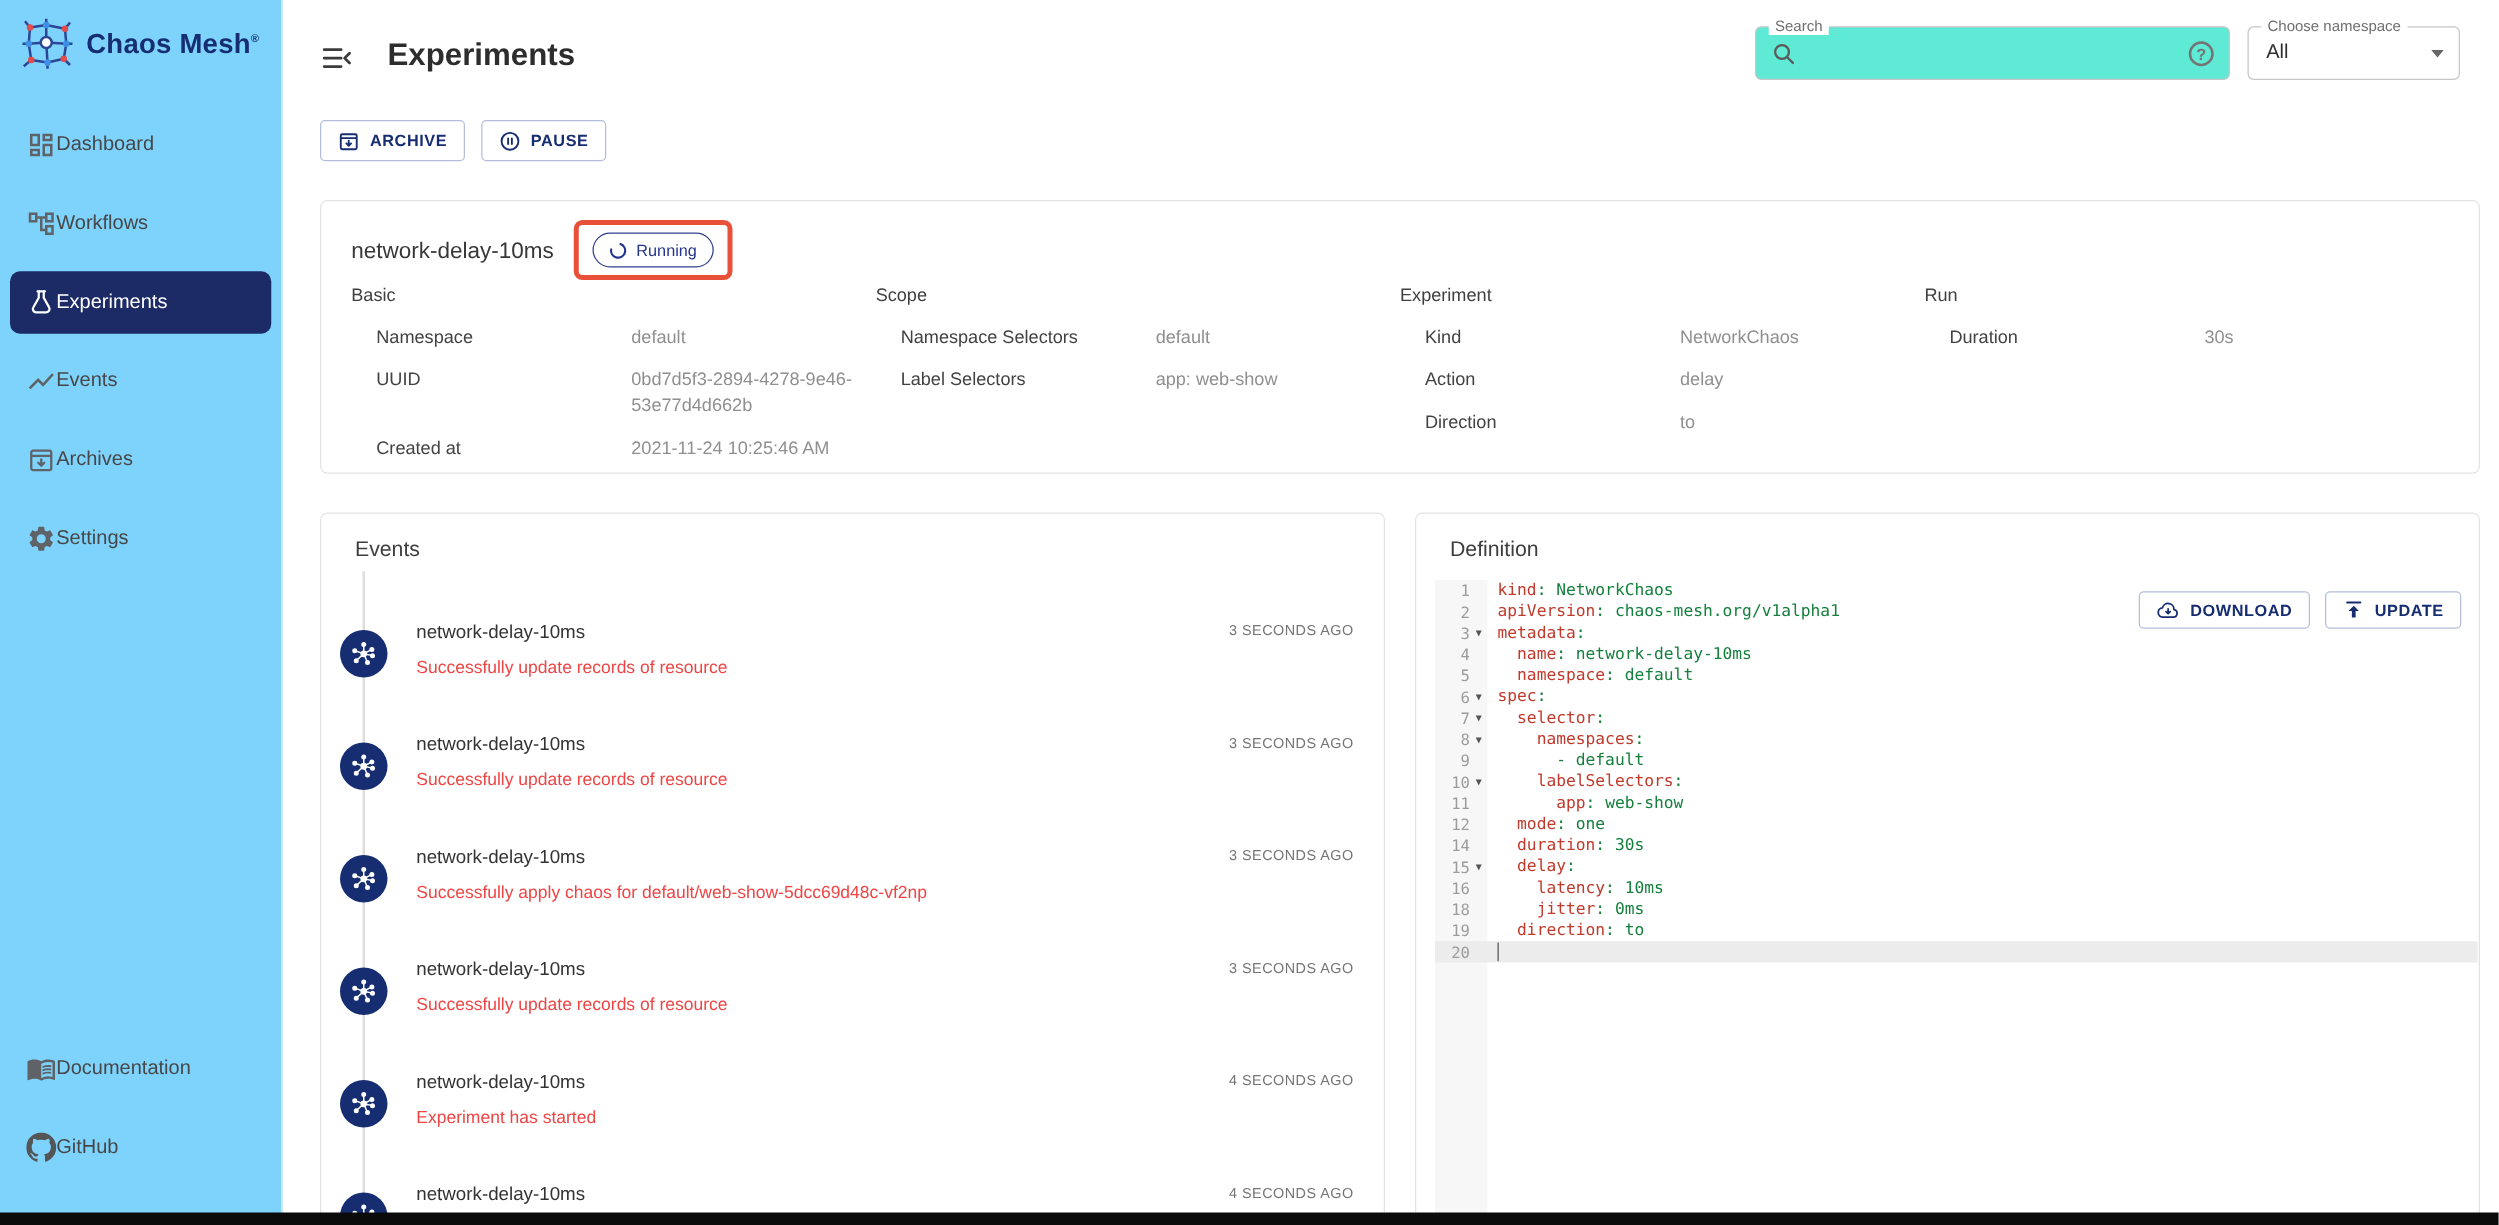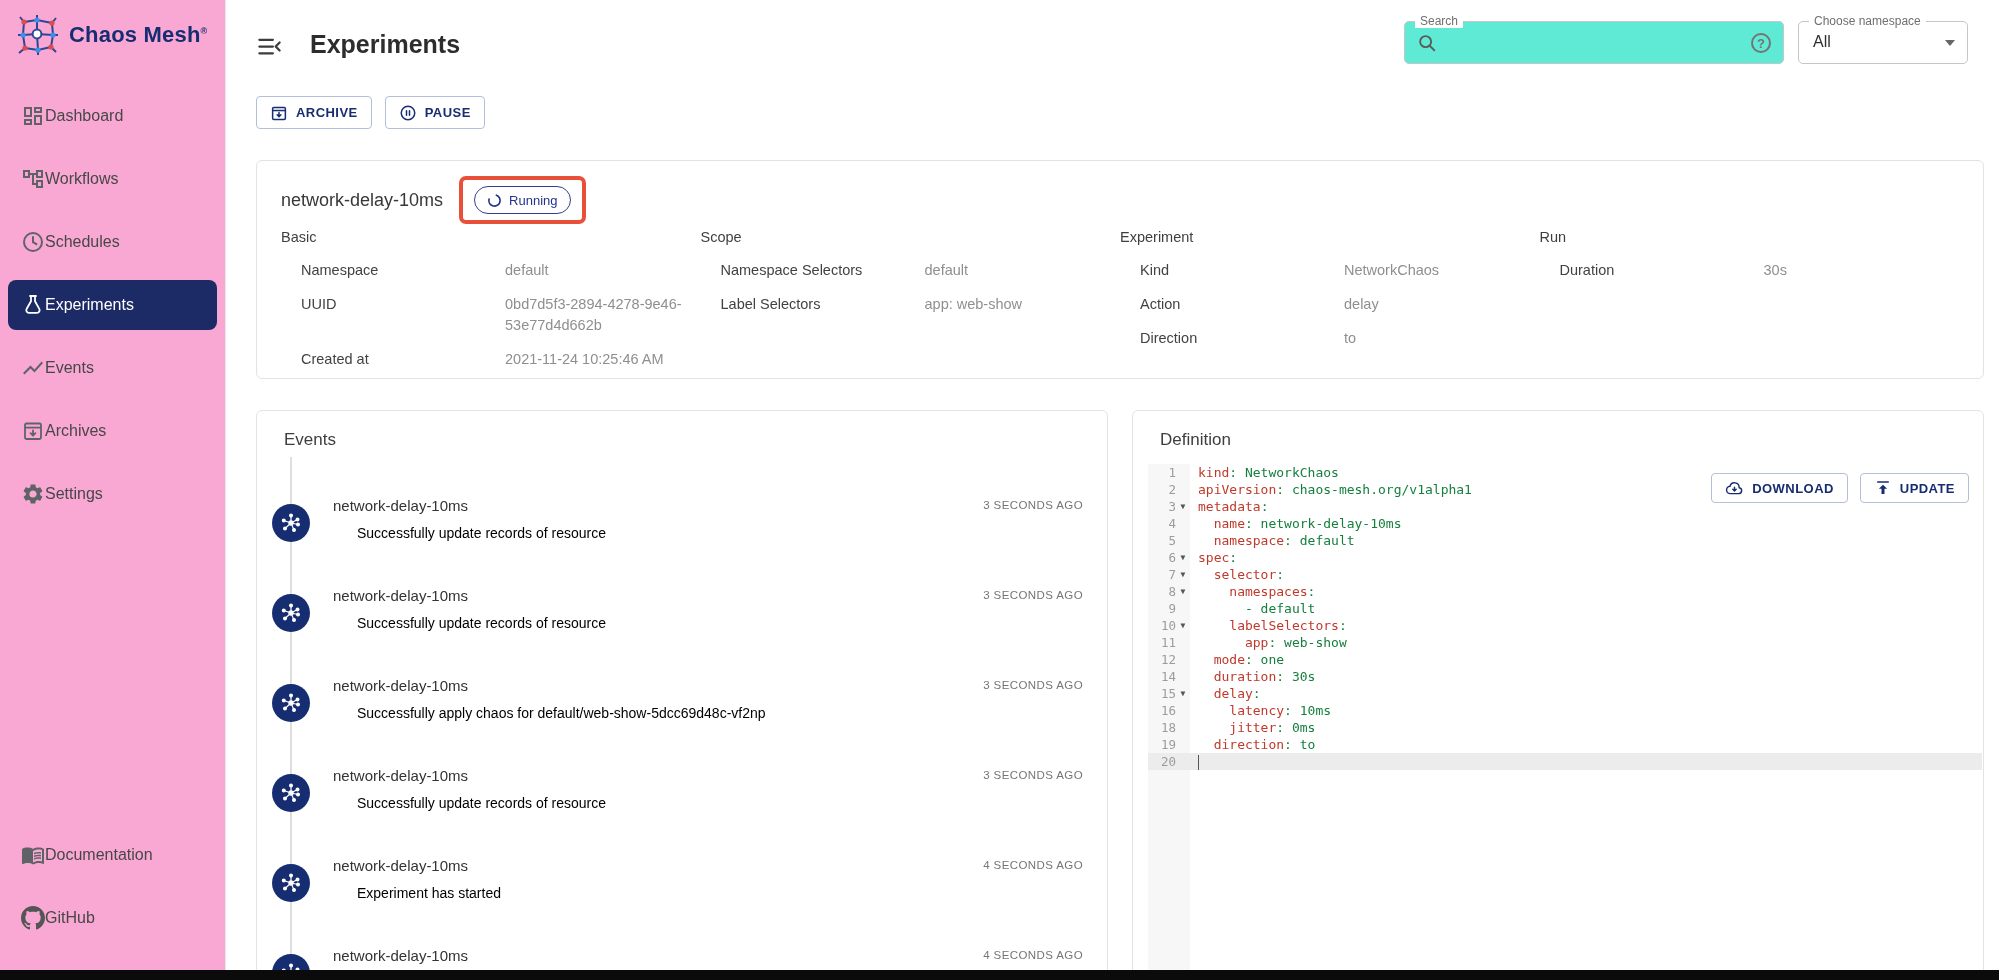--- a/index.html
+++ b/index.html
@@ -2,21 +2,21 @@
 <html><head>
 <meta charset="utf-8">
 <style>
   * { margin:0; padding:0; box-sizing:border-box; }
   html,body { width:1999px; height:980px; overflow:hidden; background:#fff;
     font-family:"Liberation Sans", sans-serif; color:#333; }
   .stage { position:relative; width:1999px; height:980px; background:#fff; }
 
   
   .sidebar { position:absolute; left:0; top:0; width:226px; height:980px;
-    background:#f9a8d4; border-right:1px solid #e9e9e9; display:flex; flex-direction:column; }
+    background:#7dd3fc; border-right:1px solid #e9e9e9; display:flex; flex-direction:column; }
   .logo-row { display:flex; align-items:center; gap:9px; padding:13px 14px 10px 16px; }
   .brand { font-size:22px; font-weight:700; color:#172d72; letter-spacing:.2px; white-space:nowrap; }
   .brand sup { font-size:9px; vertical-align:super; }
   .nav { margin-top:24px; }
   .nav-item { height:50px; margin:0 8px 13px 8px; border-radius:8px; display:flex;
     align-items:center; padding-left:13px; cursor:pointer; }
   .nav-item .ic { width:24px; height:24px; flex:none; display:flex; align-items:center; justify-content:center; }
   .nav-item .lbl { font-size:16px; color:#474747; }
   .nav-item.active { background:#1c2b66; }
   .nav-item.active .lbl { color:#fff; }
@@ -65,21 +65,21 @@
 
   
   .ev-card { left:30px; top:410px; width:852px; height:572px; overflow:hidden; }
   .card-title { padding:19px 24px 0 27px; font-size:17px; color:#3e3e3e; }
   .ev-rows { position:relative; margin-top:10px; }
   .ev-vline { position:absolute; left:33px; top:-3px; bottom:-600px; width:2px; background:#dedede; }
   .ev-row { position:relative; height:90px; }
   .ev-ic { position:absolute; left:15px; top:44px; width:38px; height:38px; border-radius:50%;
     background:#172d72; display:flex; align-items:center; justify-content:center; }
   .ev-title { position:absolute; left:76px; top:37px; font-size:15px; color:#333; }
-  .ev-desc { position:absolute; left:76px; top:65px; font-size:14px; color:#000000;margin-left:24px; }
+  .ev-desc { position:absolute; left:76px; top:65px; font-size:14px; color:#ef4444; }
   .ev-time { position:absolute; right:24px; top:39px; font-size:11.5px; color:#757575; letter-spacing:.4px; }
 
   
   .def-card { left:906px; top:410px; width:852px; height:572px; overflow:hidden; }
   .editor { position:absolute; left:1px; right:1px; top:53px; bottom:0;
     font-family:"DejaVu Sans Mono","Liberation Mono",monospace; font-size:13px; }
   .gutter-bg { position:absolute; left:14px; top:0; bottom:0; width:42px; background:#f7f7f7; }
   .cm-line { position:relative; display:flex; align-items:center; height:17px; margin-left:14px; }
   .cm-line.active { background:#ececec; margin-right:0; }
   .ln { width:28px; text-align:right; color:#9c9c9c; font-size:12.5px; flex:none; }
@@ -136,29 +136,20 @@
         <span class="lbl">Dashboard</span>
       </div>
       <div class="nav-item">
         <span class="ic">
           <svg width="24" height="24" viewBox="0 0 24 24" fill="#5f6368">
               <path d="M22 11V3h-7v3H9V3H2v8h7V8h2v10h4v3h7v-8h-7v3h-2V8h2v3h7zM7 9H4V5h3v4zm10 6h3v4h-3v-4zm0-10h3v4h-3V5z"></path>
             </svg>
         </span>
         <span class="lbl">Workflows</span>
       </div>
-      <div class="nav-item">
-        <span class="ic">
-          <svg width="24" height="24" viewBox="0 0 24 24" fill="none" stroke="#5f6368" stroke-width="2">
-              <circle cx="12" cy="12" r="9"></circle>
-              <path d="M12 7v5.2l3.4 2" stroke-linecap="round"></path>
-            </svg>
-        </span>
-        <span class="lbl">Schedules</span>
-      </div>
       <div class="nav-item active">
         <span class="ic">
           <svg width="24" height="24" viewBox="0 0 24 24" fill="none" stroke="#ffffff" stroke-width="1.8" stroke-linecap="round" stroke-linejoin="round">
               <path d="M9 3h6"></path>
               <path d="M10 3v5.2l-4.3 7.6A2.6 2.6 0 0 0 8 19.8h8a2.6 2.6 0 0 0 2.3-3.9L14 8.2V3"></path>
             </svg>
         </span>
         <span class="lbl">Experiments</span>
       </div>
       <div class="nav-item">

